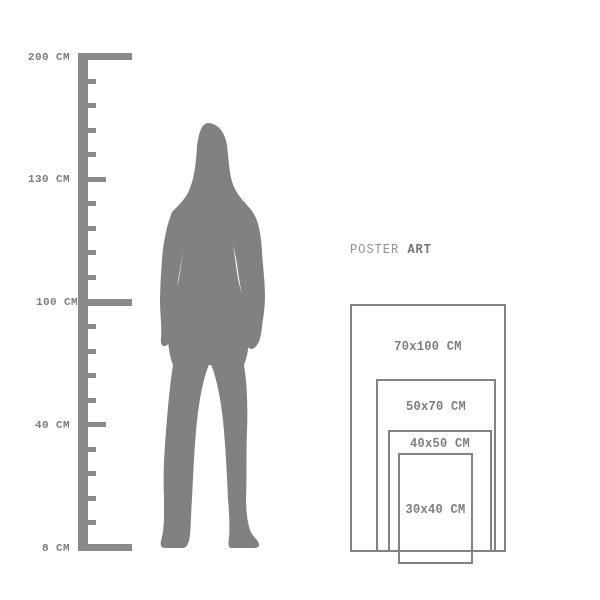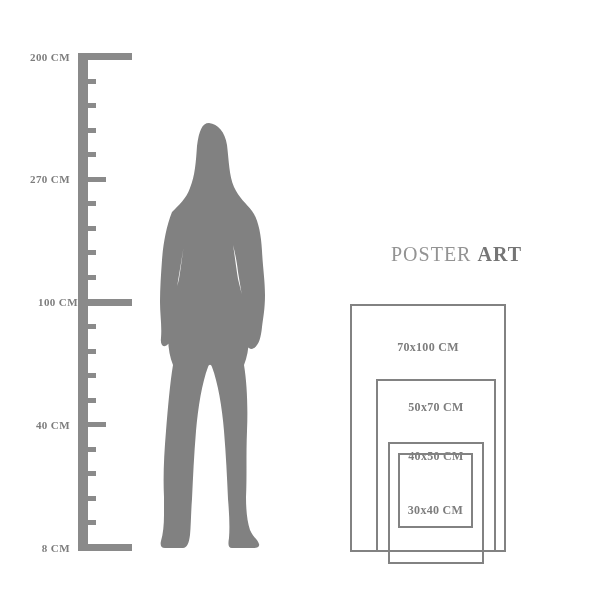--- a/index.html
+++ b/index.html
@@ -1,50 +1,50 @@
 <!DOCTYPE html>
 <html><head>
 <meta charset="utf-8">
 <style>
   html,body{margin:0;padding:0;background:#ffffff;}
   #canvas{
     position:relative;width:600px;height:600px;background:#ffffff;overflow:hidden;
-    font-family:Liberation Serif, serif;
+    font-family:Liberation Mono, monospace;
   }
   
   .ruler-bar{
     position:absolute;left:78px;top:53px;width:10px;height:498px;background:#8a8a8a;
   }
   .tick{position:absolute;left:78px;background:#8a8a8a;}
   .tick.long{width:54px;height:7px;}
   .tick.medium{width:28px;height:5px;}
   .tick.minor{width:18px;height:5px;}
   .ruler-label{
     position:absolute;left:0;width:70px;text-align:right;
     font-size:11px;font-weight:bold;color:#7d7d7d;letter-spacing:0.4px;line-height:16px;
   }
   
   .silhouette{position:absolute;left:145px;top:115px;width:135px;height:450px;}
   
   .poster-rect{position:absolute;border:2px solid #828282;box-sizing:border-box;background:transparent;}
   #rect-70x100{left:350px;top:304px;width:156px;height:248px;}
   #rect-50x70{left:376px;top:379px;width:120px;height:173px;padding-left:44px;}
-  #rect-40x50{left:388px;top:430px;width:96px;height:122px;margin-top:12px;}
-  #rect-30x40{left:398px;top:453px;width:75px;height:75px;padding-left:22px;}
+  #rect-40x50{left:388px;top:430px;width:104px;height:122px;}
+  #rect-30x40{left:398px;top:453px;width:75px;height:111px;padding-left:22px;}
   .poster-size-label{
     position:absolute;left:0;width:100%;text-align:center;
     font-size:12px;font-weight:bold;color:#7d7d7d;letter-spacing:0.3px;
   }
   #label-70x100{top:34px;}
   #label-50x70{top:19px;}
   #label-40x50{top:5px;}
   #label-30x40{top:48px;}
   .poster-title{
-    position:absolute;left:350px;top:243px;width:172px;text-align:right;
-    font-size:20px;letter-spacing:1px;color:#8f8f8f;white-space:nowrap;
+    position:absolute;left:350px;top:243px;width:172px;text-align:left;
+    font-size:12px;letter-spacing:1px;color:#8f8f8f;white-space:nowrap;
   }
   .poster-title .t-regular{font-weight:400;color:#939393;}
   .poster-title .t-bold{font-weight:700;color:#757575;}
 </style>
 </head>
 <body>
 
 <div id="canvas">
 
   <div>
@@ -66,21 +66,21 @@
         <div class="tick minor" style="top: 373.15px;"></div>
         <div class="tick minor" style="top: 397.7px;"></div>
         <div class="tick medium" style="top: 422.25px;"></div>
         <div class="tick minor" style="top: 446.8px;"></div>
         <div class="tick minor" style="top: 471.35px;"></div>
         <div class="tick minor" style="top: 495.9px;"></div>
         <div class="tick minor" style="top: 520.45px;"></div>
         <div class="tick long" style="top: 544px;"></div>
       </div>
     <div class="ruler-label" style="top: 48.5px;">200 CM</div>
-    <div class="ruler-label" style="top: 171.25px;">270 CM</div>
+    <div class="ruler-label" style="top: 171.25px;">130 CM</div>
     <div class="ruler-label" style="top: 294px; margin-left: 8px;">100 CM</div>
     <div class="ruler-label" style="top: 416.75px;">40 CM</div>
     <div class="ruler-label" style="top: 539.5px;">8 CM</div>
   </div>
 
   <svg class="silhouette" viewBox="0 0 135 450" xmlns="http://www.w3.org/2000/svg" preserveAspectRatio="none">
     <path fill="#818181" d="
       M64,8
       C73,9 80,17 82,30
       C84,46 84,60 89,72

